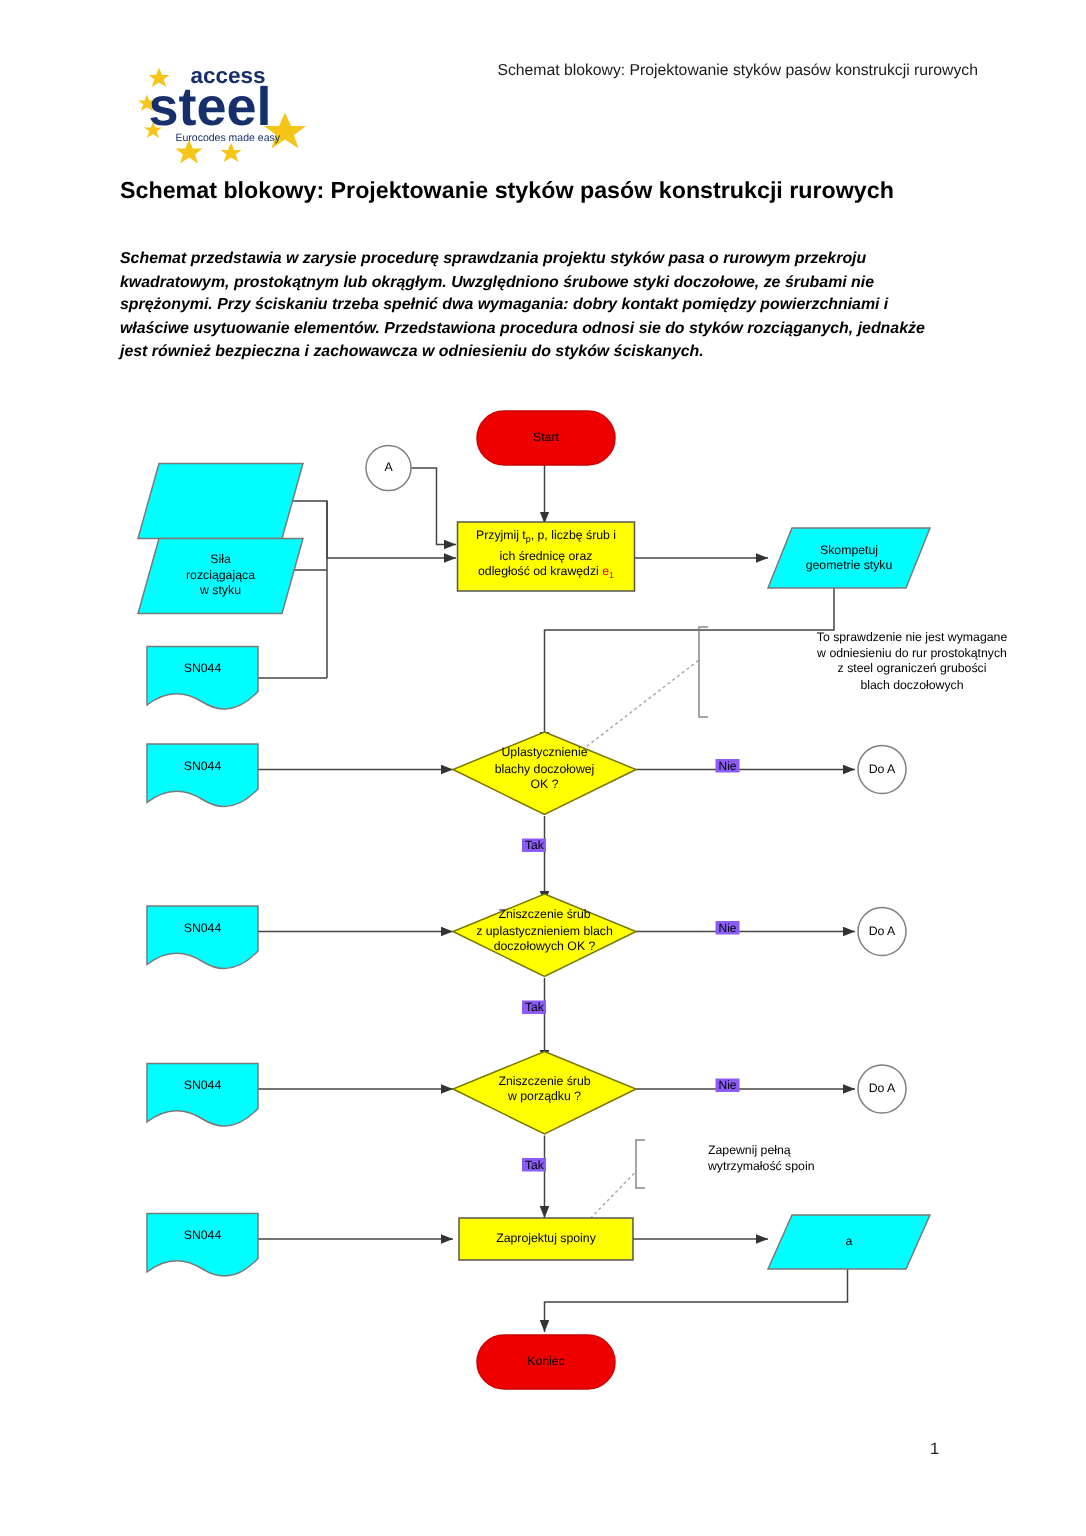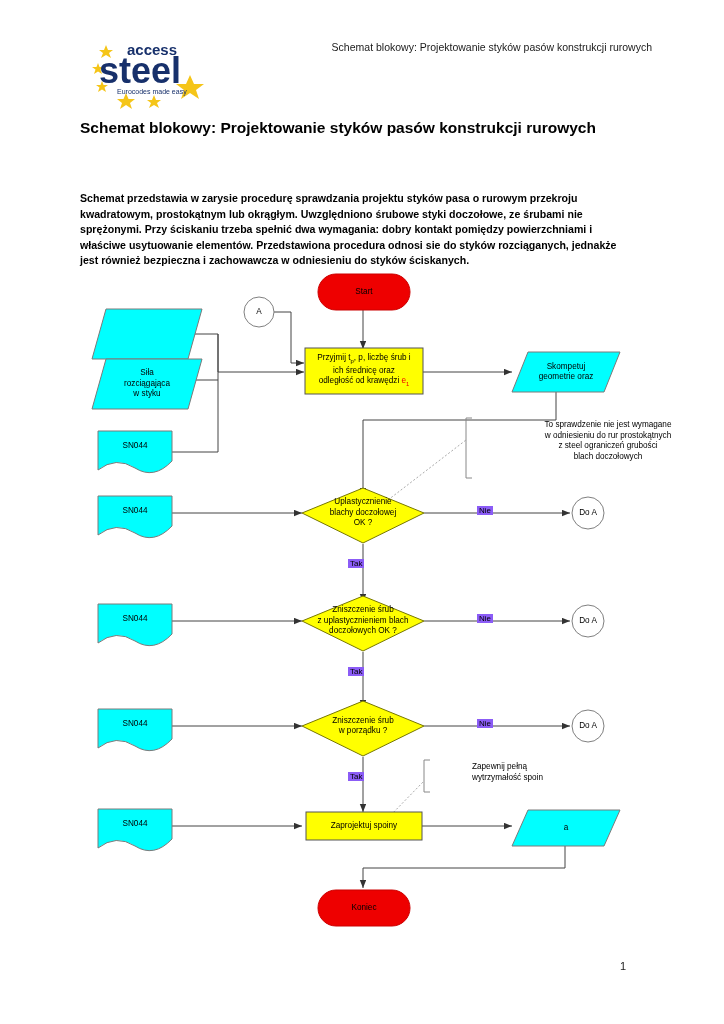--- a/index.html
+++ b/index.html
@@ -49,23 +49,23 @@
     font-weight: bold;
     line-height: 20px;
     color: #000;
   }
   #doc-intro {
     position: absolute;
     left: 80px; top: 165px;
     width: 545px;
     font-size: 10.6px;
     font-weight: bold;
+    font-style: italic;
     line-height: 15.6px;
     color: #000;
-    margin-top: 26px;
   }
 
   #page-number {
     position: absolute;
     left: 620px; top: 960px;
     font-size: 11px;
     color: #222;
   }
 
   
@@ -225,21 +225,21 @@
 
 
     <div class="txt-overlay" style="left:92px;top:359px;width:110px;height:50px;flex-direction:column;">
       <span>Siła</span>
       <span>rozciągająca</span>
       <span>w styku</span>
     </div>
 
     <div class="txt-overlay" style="left:512px;top:352px;width:108px;height:40px;flex-direction:column;">
       <span>Skompetuj</span>
-      <span>geometrie oraz</span>
+      <span>geometrie styku</span>
     </div>
 
     <div class="txt-overlay" style="left:466px;top:420px;width:190px;height:60px;flex-direction:column;align-items:center;justify-content:flex-start;padding-left:47px;">
       <span>To sprawdzenie nie jest wymagane</span>
       <span>w odniesieniu do rur prostokątnych</span>
       <span>z steel ograniczeń grubości</span>
       <span>blach doczołowych</span>
     </div>
 
     <div class="txt-overlay" style="left:428px;top:762px;width:120px;height:30px;flex-direction:column;align-items:flex-start;justify-content:flex-start;margin-left:44px;">

